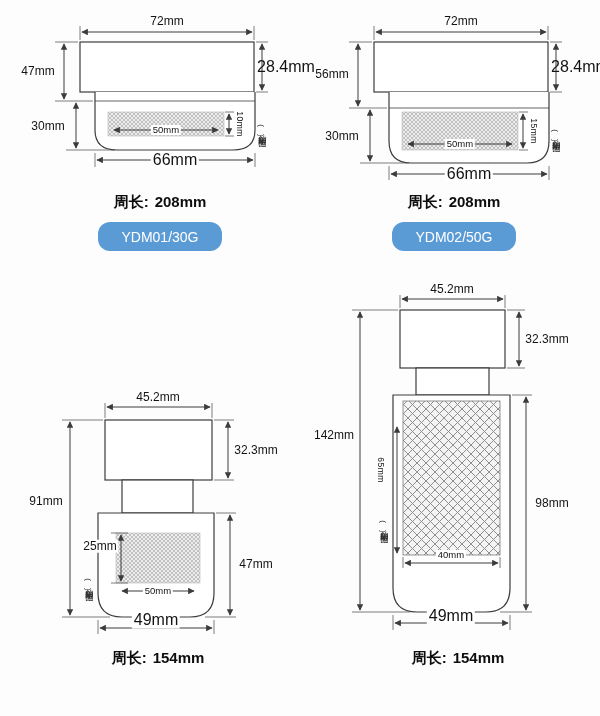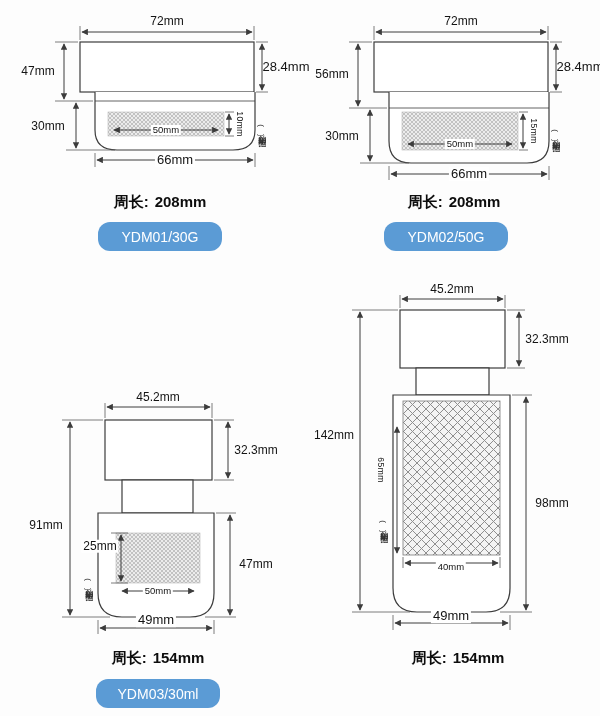--- a/index.html
+++ b/index.html
@@ -3,21 +3,21 @@
 <meta charset="utf-8">
 <style>
   html,body { margin:0; padding:0; background:#ffffff;
     font-family:"Liberation Sans","DejaVu Sans",sans-serif; }
   .canvas { position:relative; width:600px; height:716px; background:#fdfdfd;
     overflow:hidden; color:#161616; }
   .panel { position:absolute; }
   .panel svg { position:absolute; left:0; top:0; }
   .dl { position:absolute; transform:translate(-50%,-50%); white-space:nowrap;
     font-size:12px; line-height:1.05; color:#141414; }
-  .f11 { font-size:13px; }
+  .f11 { font-size:16px; }
   .f95 { font-size:9.5px; }
   .f9  { font-size:12px; }
   .wbg { background:#ffffff; padding:0 2px; }
   .vdim { writing-mode:vertical-rl; font-size:8.5px; letter-spacing:0.5px; }
   .vnote { writing-mode:vertical-rl; font-size:8px; color:#2e2e2e; letter-spacing:1px; }
   .peri { position:absolute; transform:translate(-50%,-50%); display:flex; gap:6px;
     font-size:15px; font-weight:700; white-space:nowrap; color:#0d0d0d; }
   .badge { position:absolute; width:124px; height:29px; border-radius:12px;
     background:var(--badge-bg,#5b9bd5); color:var(--badge-text,#ffffff);
     font-size:14px; display:flex; align-items:center; justify-content:center; }
@@ -127,21 +127,21 @@
     <span class="dl" style="left:48px;top:136px">30mm</span>
     <span class="dl f11" style="left:286px;top:67px">28.4mm</span>
     <span class="dl vdim" style="left:240px;top:131px">15mm</span>
     <span class="dl f95 wbg" style="left:166px;top:144px">50mm</span>
     <span class="dl f11 wbg" style="left:175px;top:174px">66mm</span>
     <span class="dl vnote" style="left:261px;top:136px">(丝印印刷范围)</span>
     <div class="peri" style="left:160px;top:202px">
       <span>周长:</span>
       <span>208mm</span>
     </div>
-    <div class="badge" style="left:90px;top:222px">YDM02/50G</div>
+    <div class="badge" style="left:98px;top:222px">YDM02/50G</div>
   </section>
 
   <section class="panel" style="left:0;top:265px;width:300px;height:451px">
     <svg width="300" height="451" viewBox="0 0 300 451">
       <defs>
         <marker id="a3" viewBox="0 0 10 10" refX="9" refY="5" markerWidth="6.5" markerHeight="6.5" orient="auto-start-reverse">
             <path d="M0 0L10 5L0 10Z" fill="#3c3c3c"></path>
           </marker>
         <pattern id="f3" width="4" height="4" patternUnits="userSpaceOnUse">
             <rect width="4" height="4" fill="#ececec"></rect>
@@ -173,31 +173,30 @@
         <line x1="228" y1="157" x2="228" y2="213" marker-start="url(#a3)" marker-end="url(#a3)"></line>
         <line x1="70" y1="157" x2="70" y2="350" marker-start="url(#a3)" marker-end="url(#a3)"></line>
         <line x1="121" y1="270" x2="121" y2="316" marker-start="url(#a3)" marker-end="url(#a3)"></line>
         <line x1="122" y1="326" x2="194" y2="326" marker-start="url(#a3)" marker-end="url(#a3)"></line>
         <line x1="230" y1="250" x2="230" y2="350" marker-start="url(#a3)" marker-end="url(#a3)"></line>
         <line x1="100" y1="363" x2="212" y2="363" marker-start="url(#a3)" marker-end="url(#a3)"></line>
       </g>
     </svg>
     <span class="dl" style="left:158px;top:132px">45.2mm</span>
     <span class="dl" style="left:256px;top:185px">32.3mm</span>
-    <span class="dl" style="left:46px;top:260px">91mm</span>
+    <span class="dl" style="left:46px;top:236px">91mm</span>
     <span class="dl f9 wbg" style="left:100px;top:281px">25mm</span>
     <span class="dl f95 wbg" style="left:158px;top:326px">50mm</span>
     <span class="dl" style="left:256px;top:299px">47mm</span>
     <span class="dl f11 wbg" style="left:156px;top:355px">49mm</span>
     <span class="dl vnote" style="left:88px;top:320px">(丝印印刷范围)</span>
     <div class="peri" style="left:158px;top:393px">
       <span>周长:</span>
       <span>154mm</span>
     </div>
-    <div class="badge" style="left:96px;top:414px">YDM03/30ml</div>
   </section>
 
   <section class="panel" style="left:300px;top:265px;width:300px;height:451px">
     <svg width="300" height="451" viewBox="0 0 300 451">
       <defs>
         <marker id="a4" viewBox="0 0 10 10" refX="9" refY="5" markerWidth="6.5" markerHeight="6.5" orient="auto-start-reverse">
             <path d="M0 0L10 5L0 10Z" fill="#3c3c3c"></path>
           </marker>
         <pattern id="b4" width="9" height="9" patternUnits="userSpaceOnUse">
             <rect width="9" height="9" fill="#f4f4f4"></rect>
@@ -233,21 +232,21 @@
         <line x1="105" y1="298" x2="198" y2="298" marker-start="url(#a4)" marker-end="url(#a4)"></line>
         <line x1="95" y1="358" x2="208" y2="358" marker-start="url(#a4)" marker-end="url(#a4)"></line>
       </g>
     </svg>
     <span class="dl" style="left:152px;top:24px">45.2mm</span>
     <span class="dl" style="left:247px;top:74px">32.3mm</span>
     <span class="dl" style="left:34px;top:170px">142mm</span>
     <span class="dl vdim" style="left:81px;top:205px">65mm</span>
     <span class="dl vnote" style="left:83px;top:262px">(丝印印刷范围)</span>
     <span class="dl" style="left:252px;top:238px">98mm</span>
-    <span class="dl f95 wbg" style="left:151px;top:302px">40mm</span>
+    <span class="dl f95 wbg" style="left:151px;top:290px">40mm</span>
     <span class="dl f11 wbg" style="left:151px;top:351px">49mm</span>
     <div class="peri" style="left:158px;top:393px">
       <span>周长:</span>
       <span>154mm</span>
     </div>
   </section>
 
 </div>
 
 </body></html>

